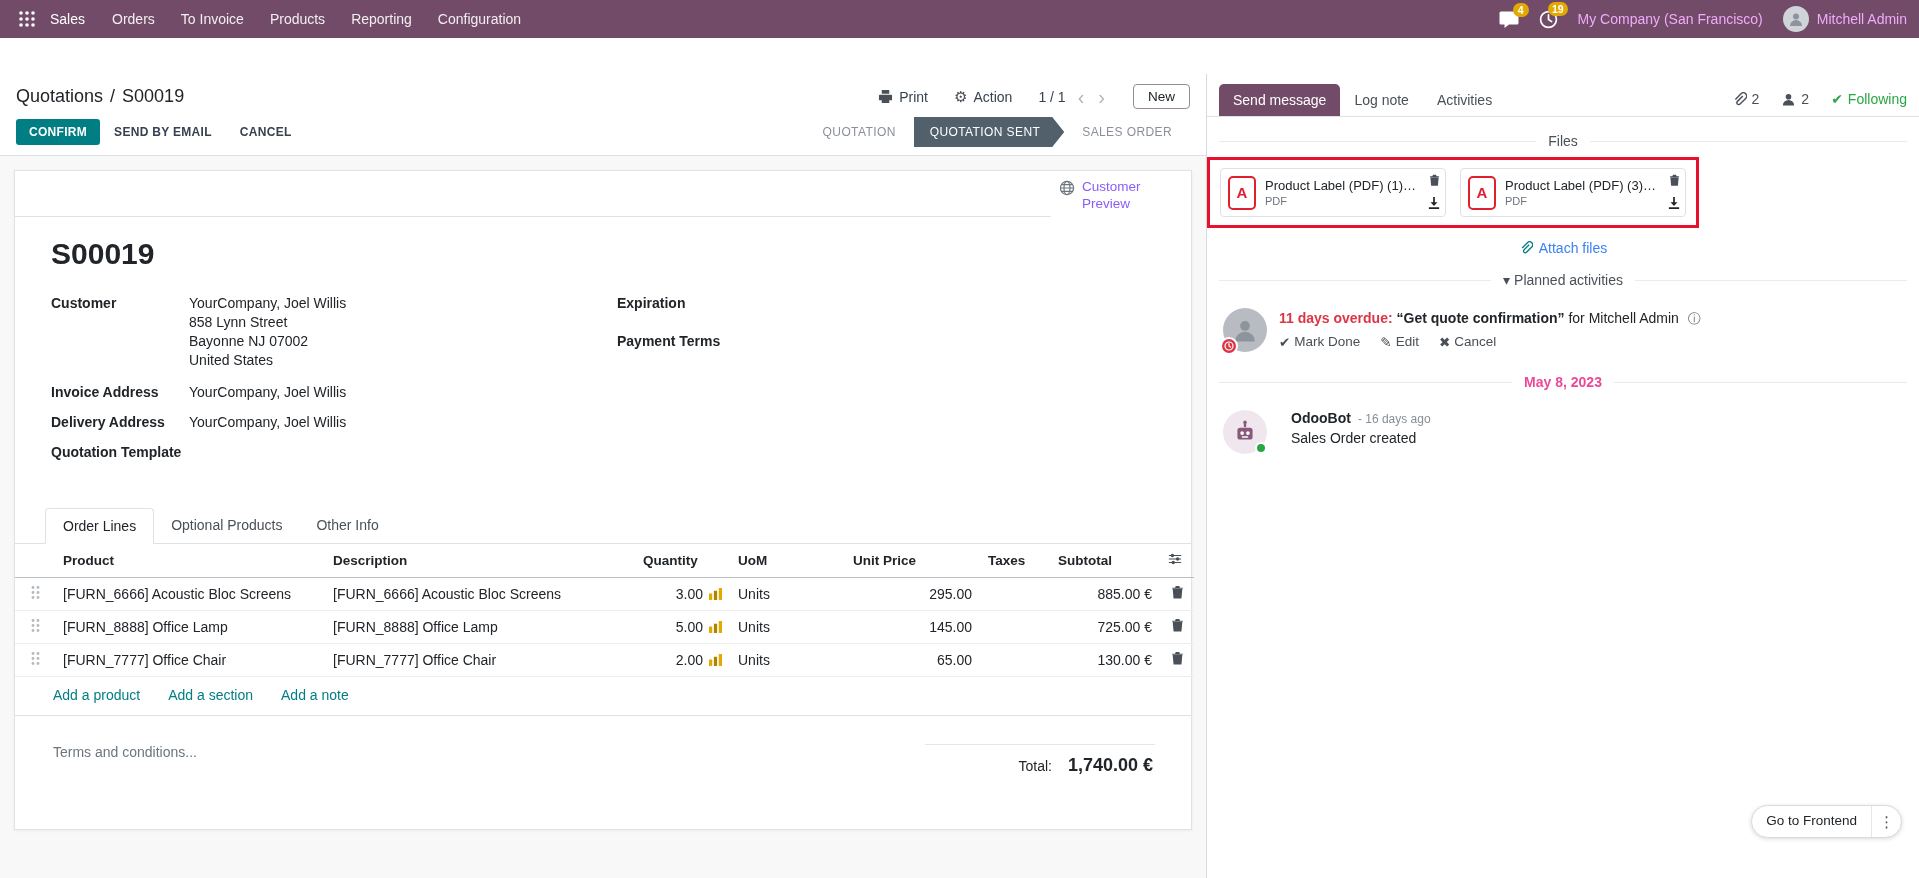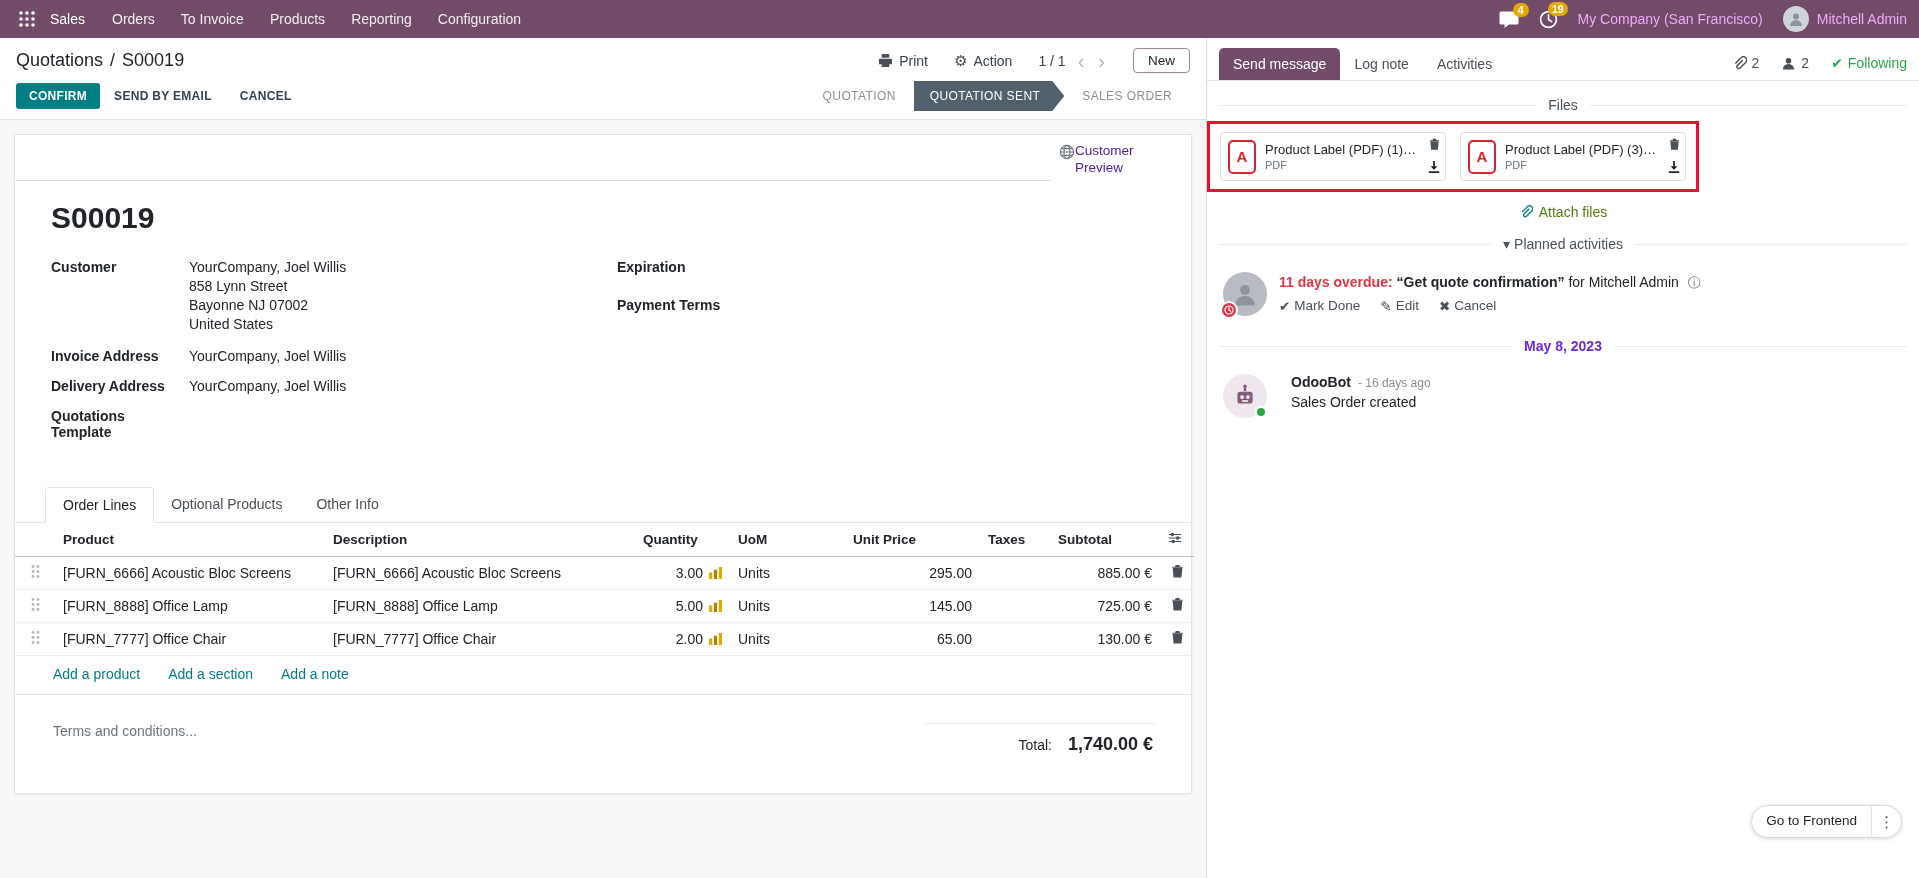--- a/index.html
+++ b/index.html
@@ -27,21 +27,21 @@
   .counter {
     position: absolute; top: -8px; right: -10px; background: #e4a900; color: #fff;
     font-size: 10.5px; line-height: 14px; min-width: 16px; text-align:center;
     border-radius: 8px; padding: 0 4px; font-weight: bold;
   }
   .company-name, .user-name { font-size: 14px; color:#f0abfc; cursor: pointer; }
   .user-block { display:flex; align-items:center; gap:8px; cursor:pointer; }
   .avatar-sm { width: 26px; height: 26px; border-radius: 50%; background:#cfd4da; display:flex; align-items:center; justify-content:center; overflow:hidden; }
 
   
-  .content { flex: 1; display: flex; min-height: 0; }
+  .content { flex: 1; display: flex; min-height: 0; margin-top: 36px; }
   .main { width: 1207px; flex-shrink: 0; border-right: 1px solid #d8dadd; display: flex; flex-direction: column; background:#fff; }
   .chatter { flex: 1; background: #fff; position: relative; }
 
   
   .control-row { display: flex; align-items: center; padding: 10px 16px 6px; background: #fff; }
   .breadcrumb { font-size: 18px; display: flex; gap: 7px; align-items: baseline; }
   .breadcrumb .parent { cursor: pointer; }
   .cp-right { margin-left: auto; display: flex; align-items: center; gap: 26px; }
   .cp-btn { display:flex; align-items:center; gap:6px; color:#374151; font-size:14px; cursor:pointer; }
   .pager { display: flex; align-items: center; gap: 10px; color:#374151; font-size: 14px; }
@@ -67,21 +67,21 @@
 
   
   .sheet-bg { flex:1; background:#f8f8f8; padding: 14px; overflow:hidden; }
   .sheet {
     background:#fff; border:1px solid #e2e2e2; box-shadow: 0 1px 3px rgba(0,0,0,.05);
     height: 660px; padding: 0 36px 24px; position: relative;
   }
   .sheet-top { display:flex; margin: 0 -36px; align-items: flex-end; }
   .sheet-top .line { flex:1; height: 40px; border-bottom: 1px solid #dee2e6; }
   .preview-link {
-    width: 140px; display:flex; align-items:flex-start; color:#4c1d95;
+    width: 140px; display:flex; gap:7px; align-items:flex-start; color:#8b5cf6;
     font-size: 13.5px; line-height: 1.25; padding: 8px 10px 4px 8px; cursor:pointer;
   }
   .doc-title { font-size: 30px; font-weight: bold; margin: 20px 0 24px; }
 
   .fields-grid { display: grid; grid-template-columns: 1fr 1fr; column-gap: 28px; }
   .field { display: flex; margin-bottom: 13px; font-size: 14px; }
   .flabel { width: 138px; flex-shrink: 0; font-weight: bold; color:#212529; }
   .flabel-r { width: 112px; flex-shrink: 0; font-weight: bold; color:#212529; }
   .fvalue { color:#212529; min-height: 17px; min-width: 120px; cursor: text; }
   .fvalue .addr-line { margin-bottom: 3px; }
@@ -120,21 +120,21 @@
   
   .chatter-top { display:flex; align-items: flex-end; padding: 10px 12px 0; border-bottom: 1px solid #dee2e6; }
   .btn-send { background:#714B67; color:#fff; font-size: 14px; padding: 8px 14px; border-radius: 5px 5px 0 0; cursor:pointer; }
   .btn-flat { color:#495057; font-size: 14px; padding: 8px 14px; cursor:pointer; }
   .chatter-top-right { margin-left:auto; display:flex; align-items:center; gap: 22px; padding-bottom: 9px; color:#495057; font-size: 14px; }
   .count-pair { display:flex; align-items:center; gap: 5px; cursor:pointer; }
   .following { color:#28a745; display:flex; align-items:center; gap:5px; cursor:pointer; }
 
   .divider { display:flex; align-items:center; gap: 12px; margin: 16px 12px 8px; color:#495057; font-size: 14px; }
   .divider::before, .divider::after { content:""; flex:1; border-top: 1px solid #e9ecef; }
-  .divider.bold { color:#6d28d9; font-weight: bold; }
+  .divider.bold { color:#ec4899; font-weight: bold; }
   .divider .caret { color:#495057; margin-right: 4px; }
 
   .attach-annotation {
     border: 3px solid #e8112d; padding: 8px 10px; display: flex; gap: 14px;
     width: 492px; margin: 2px 0 0 0;
   }
   .attachment-card {
     position: relative; display:flex; align-items:center; gap: 9px;
     width: 226px; height: 49px; border: 1px solid #dee2e6; border-radius: 4px;
     background:#fff; padding: 5px 26px 5px 7px; cursor:pointer;
@@ -142,21 +142,21 @@
   .pdf-icon {
     width: 28px; height: 34px; border: 2px solid #e0202e; border-radius: 5px;
     display:flex; align-items:center; justify-content:center;
     color:#e0202e; font-weight: bold; font-size: 15px; flex-shrink: 0; background:#fff;
   }
   .att-name { font-size: 13px; color:#212529; white-space:nowrap; overflow:hidden; text-overflow:ellipsis; max-width: 152px; }
   .att-type { font-size: 11px; color:#6c757d; margin-top: 2px; }
   .att-trash { position:absolute; top: 4px; right: 5px; cursor:pointer; }
   .att-download { position:absolute; bottom: 4px; right: 5px; cursor:pointer; }
 
-  .attach-files { display:flex; justify-content:center; align-items:center; gap: 6px; color:#4d7c0f; font-size: 14px; margin: 12px 0 4px; cursor:pointer; }
+  .attach-files { display:flex; justify-content:center; align-items:center; gap: 6px; color:#3b82f6; font-size: 14px; margin: 12px 0 4px; cursor:pointer; }
 
   .activity { display:flex; gap: 12px; padding: 12px 16px 6px; }
   .avatar-lg { width: 44px; height: 44px; border-radius: 50%; background:#b8bcc2; position:relative; flex-shrink:0; display:flex; align-items:center; justify-content:center; }
   .badge-clock {
     position:absolute; left:-3px; bottom:-3px; width: 18px; height: 18px; border-radius:50%;
     background:#dc3545; border: 2px solid #fff; display:flex; align-items:center; justify-content:center;
   }
   .activity-line { font-size: 14px; line-height: 1.45; }
   .overdue { color:#dc3545; font-weight: bold; }
   .summary { font-weight: bold; }
@@ -307,21 +307,21 @@
               </div>
               <div class="field">
                 <span class="flabel">Invoice Address</span>
                 <span class="fvalue">YourCompany, Joel Willis</span>
               </div>
               <div class="field">
                 <span class="flabel">Delivery Address</span>
                 <span class="fvalue">YourCompany, Joel Willis</span>
               </div>
               <div class="field">
-                <span class="flabel">Quotations Template</span>
+                <span class="flabel">Quotation Template</span>
                 <span class="fvalue"></span>
               </div>
             </div>
             <div>
               <div class="field" style="margin-bottom:21px;">
                 <span class="flabel-r">Expiration</span>
                 <span class="fvalue"></span>
               </div>
               <div class="field">
                 <span class="flabel-r">Payment Terms</span>

